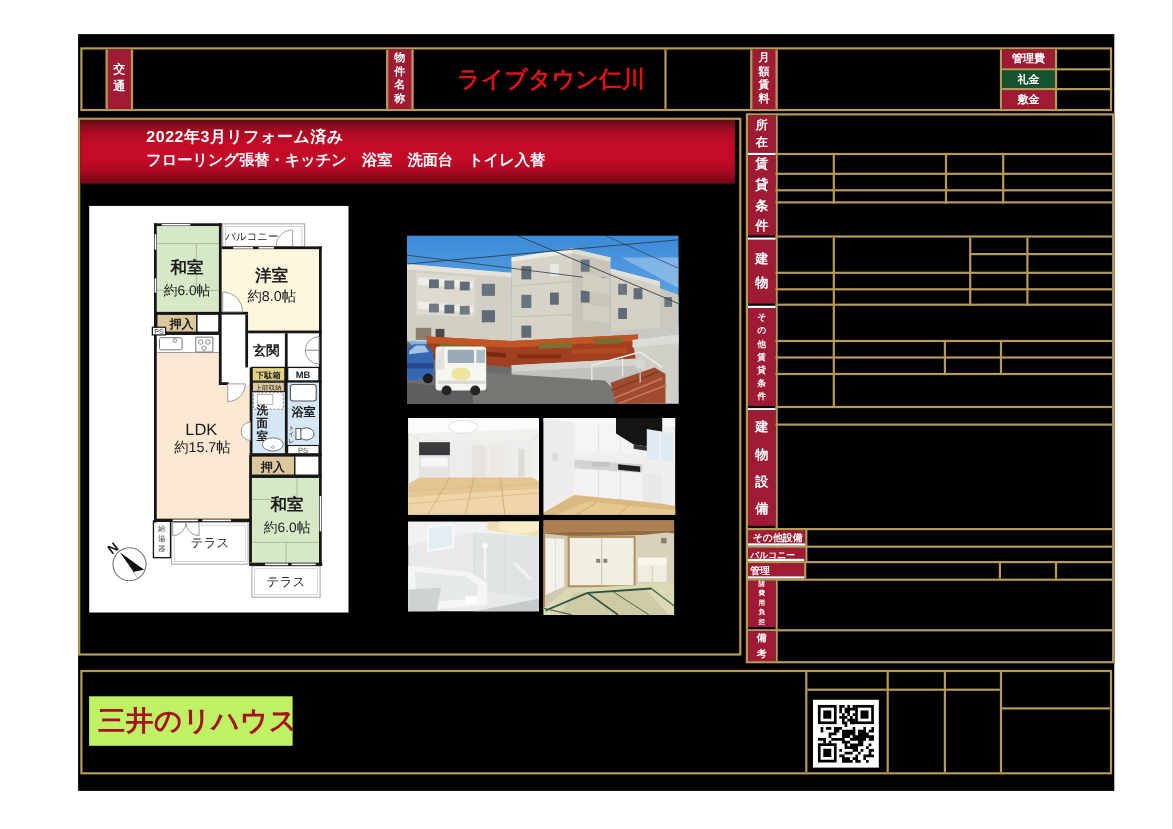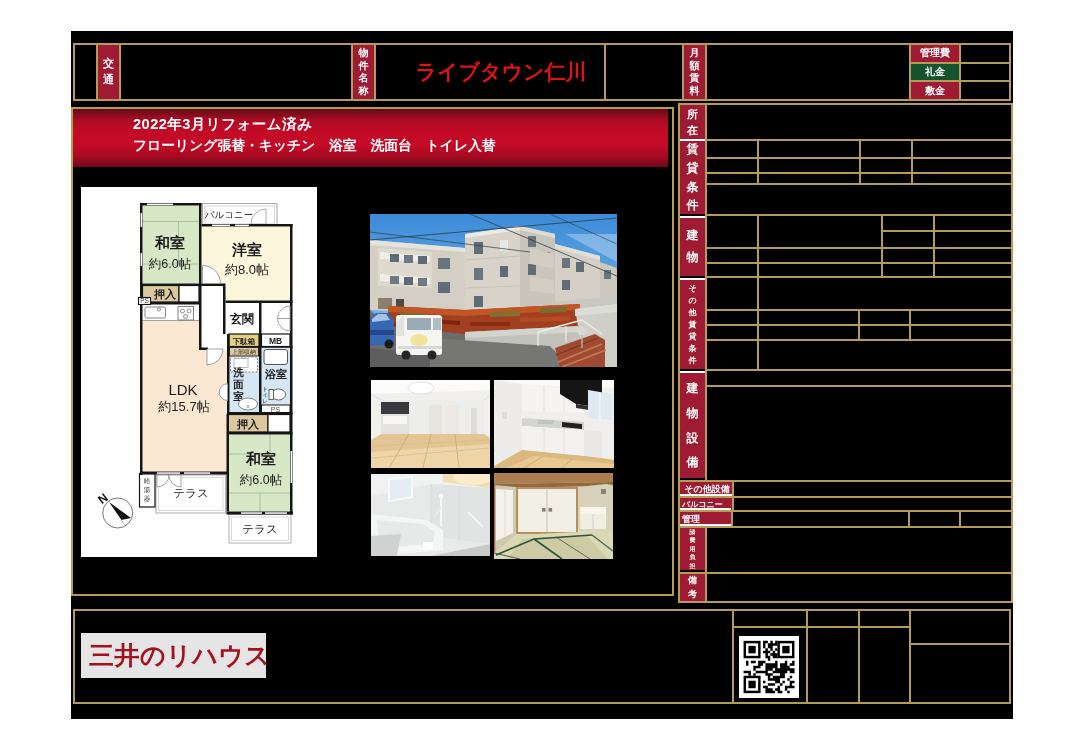--- a/index.html
+++ b/index.html
@@ -602,21 +602,21 @@
 <div class="a" style="left:806px;top:611px;width:2px;height:91px;background:#b69a57"></div>
 
 <div class="a" style="left:858px;top:611px;width:2px;height:91px;background:#b69a57"></div>
 
 <div class="a" style="left:909px;top:611px;width:2px;height:91px;background:#b69a57"></div>
 
 <div class="a" style="left:734px;top:626px;width:175px;height:2px;background:#b69a57"></div>
 
 <div class="a" style="left:911px;top:643px;width:98px;height:2px;background:#b69a57"></div>
 
-<div class="a" style="left:81px;top:633px;width:185px;height:45px;background:#e5e5e5;display:flex;align-items:center;">
+<div class="a" style="left:81px;top:633px;width:185px;height:45px;background:#bef264;display:flex;align-items:center;">
     <span style="margin-left:8px;font-size:25px;color:#a5121f;font-weight:bold;white-space:nowrap;letter-spacing:0.5px">三井の<b style="font-weight:900">リハウス</b></span>
   </div>
 
 <svg class="a" style="left:739px;top:636px" width="60" height="62" viewBox="0 0 21 21.7">
 <rect x="0" y="0" width="21" height="21.7" fill="#fff"></rect>
 <rect x="1.6" y="1.7" width="5.95" height="6.1" fill="#000"></rect>
 <rect x="2.45" y="2.57" width="4.25" height="4.37" fill="#fff"></rect>
 <rect x="3.3" y="3.45" width="2.55" height="2.62" fill="#000"></rect>
 <rect x="13.45" y="1.7" width="5.95" height="6.1" fill="#000"></rect>
 <rect x="14.299999999999999" y="2.57" width="4.25" height="4.37" fill="#fff"></rect>

